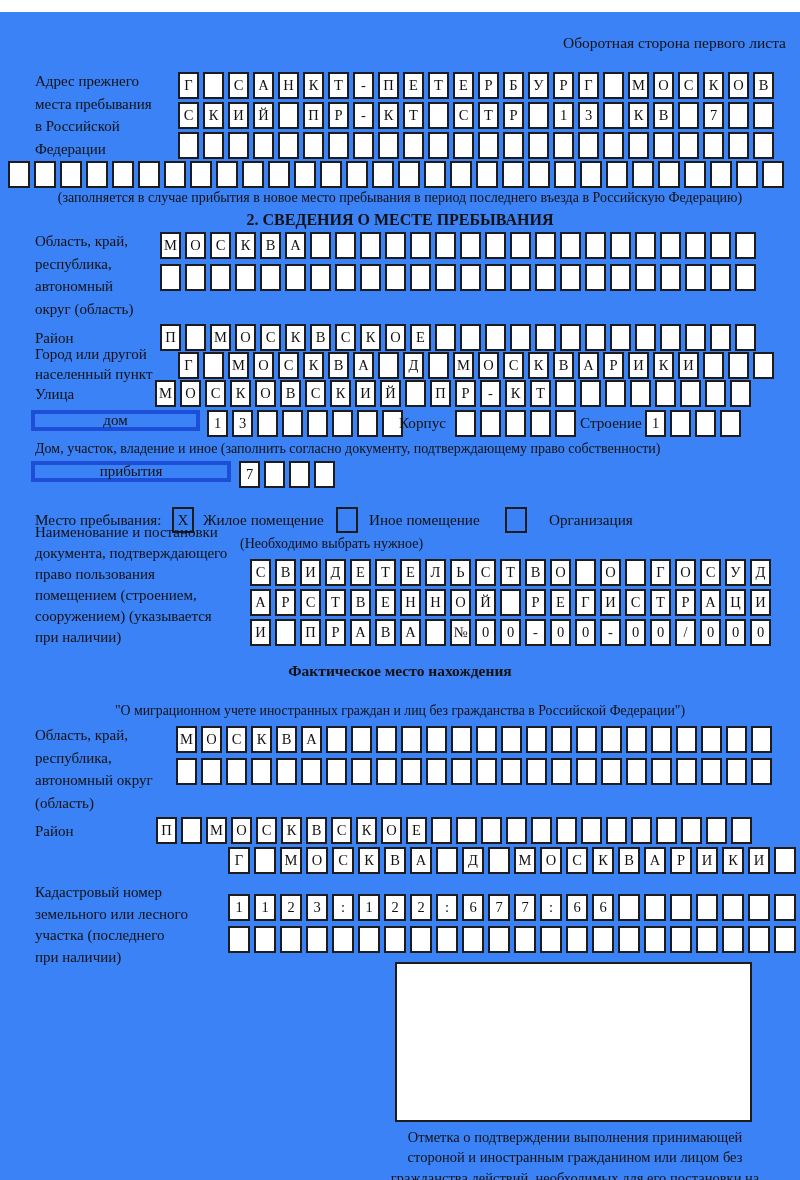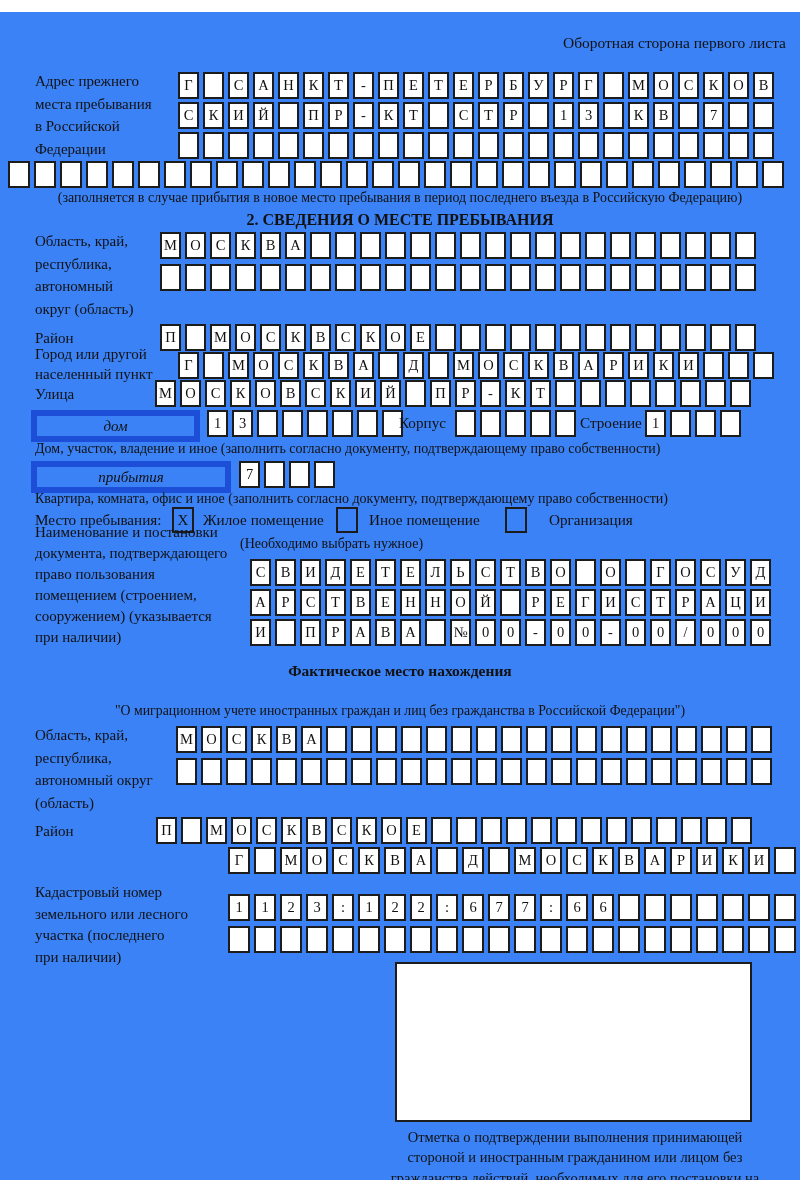--- a/index.html
+++ b/index.html
@@ -15,22 +15,22 @@
   .bold{font-weight:bold;}
   .cells{display:flex;}
   .cell{
     box-sizing:border-box;width:21px;height:27px;margin-right:4px;flex:0 0 auto;
     border:2px solid #1c1c1c;background:#fff;
     display:flex;align-items:center;justify-content:center;
     font-size:14.5px;font-family:"Liberation Serif","DejaVu Serif",serif;
   }
   .lg .cell{width:22px;}
   .widebox{
-    box-sizing:border-box;border:6px solid #1d4ed8;height:32px;
-    display:flex;align-items:center;justify-content:center;font-size:15px;font-style:italic;
+    box-sizing:border-box;border:4px solid #1d4ed8;height:21px;
+    display:flex;align-items:center;justify-content:center;font-size:15px;
   }
   .inline-lbl{font-size:15.2px;}
   .chkbox{
     box-sizing:border-box;width:22px;height:26px;border:2px solid #1c1c1c;
     display:flex;align-items:center;justify-content:center;font-size:15px;
   }
   .stamp-box{box-sizing:border-box;border:2px solid #1c1c1c;background:#fff;}
 </style>
 </head>
 <body>
@@ -327,21 +327,20 @@
     </div>
   <div class="abs caption" style="left:35px;top:429px;">Дом, участок, владение и иное (заполнить согласно документу, подтверждающему право собственности)</div>
 
   <div class="abs widebox" style="left:31px;top:449px;width:200px;">прибытия</div>
   <div class="abs cells" style="left:239px;top:449px;">
       <div class="cell">7</div>
       <div class="cell"></div>
       <div class="cell"></div>
       <div class="cell"></div>
     </div>
-  <div class="abs caption" style="left:35px;top:479px;">Квартира, комната, офис и иное (заполнить согласно документу, подтверждающему право собственности)</div>
 
   <div class="abs inline-lbl" style="left:35px;top:499px;">Место пребывания:</div>
   <div class="abs chkbox" style="left:172px;top:495px;">X</div>
   <div class="abs inline-lbl" style="left:203px;top:499px;">Жилое помещение</div>
   <div class="abs chkbox" style="left:336px;top:495px;"></div>
   <div class="abs inline-lbl" style="left:369px;top:499px;">Иное помещение</div>
   <div class="abs chkbox" style="left:505px;top:495px;"></div>
   <div class="abs inline-lbl" style="left:549px;top:499px;">Организация</div>
   <div class="abs caption" style="left:240px;top:524px;">(Необходимо выбрать нужное)</div>
 

